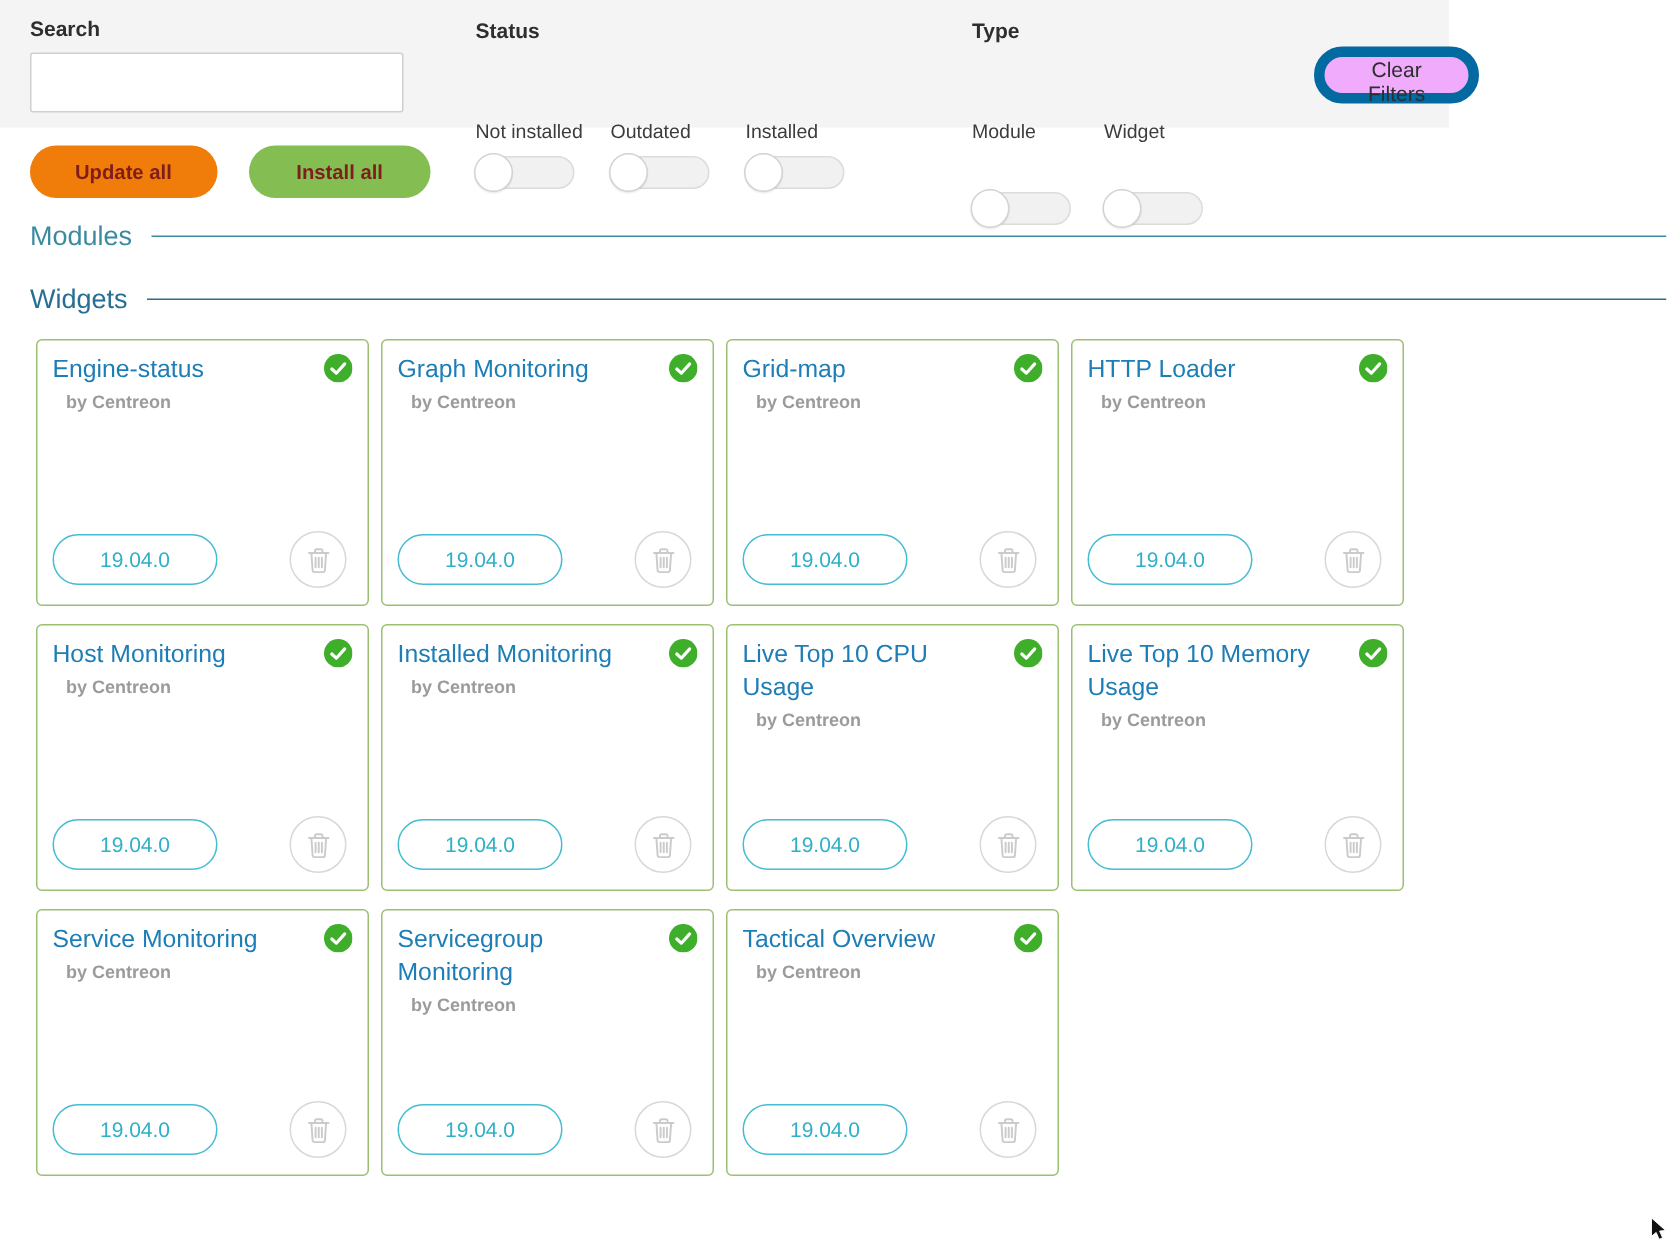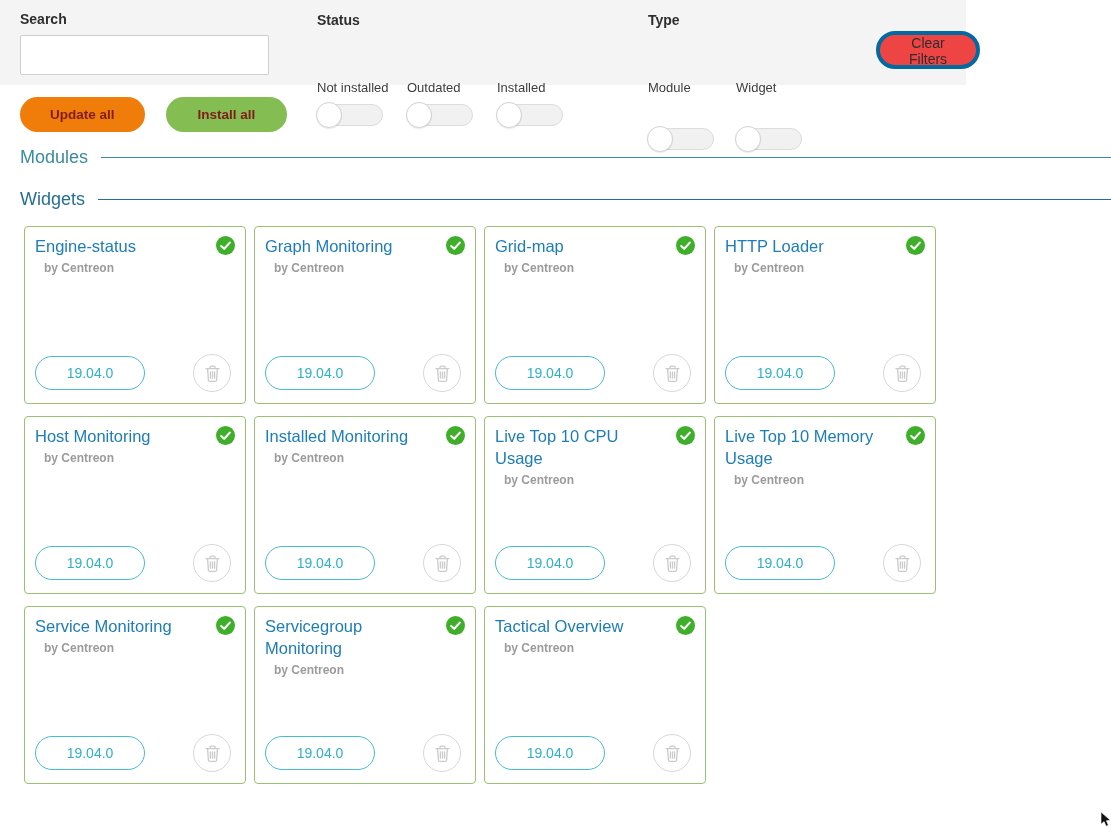--- a/index.html
+++ b/index.html
@@ -21,21 +21,21 @@
   .status-toggles .toggle-item { width:90px; }
   .type-toggles .toggle-item   { width:88px;gap:24px; }
   .toggle-item { display:flex; flex-direction:column; }
   .toggle-label { font-size:13px; color:#3c3c3c; margin-bottom:9px; white-space:nowrap; }
   .switch { position:relative; width:66px; height:22px; background:#f1f1f1;
     border:1px solid #dcdcdc; border-radius:11px; cursor:pointer; }
   .knob { position:absolute; left:-2px; top:-3px; width:26px; height:26px;
     background:#fff; border:1px solid #d2d2d2; border-radius:50%;
     box-shadow:0 1px 1px rgba(0,0,0,0.08); }
   .clear-filters { position:absolute; left:876px; top:31px; height:38px;
-    padding:0 29px; background:#ef4444; border:4px solid #0369a1; border-radius:19px;
+    padding:0 29px; background:#f0abfc; border:7px solid #0369a1; border-radius:19px;
     font-size:14px; color:#2e2e2e; cursor:pointer;
     font-family:"Liberation Sans", sans-serif; }
 
   
   .main { padding:12px 0 0 20px; }
   .actions { display:flex; }
   .btn-pill { height:35px; border:none; border-radius:17.5px; color:#7f1d1d;
     font-weight:bold; font-size:13.5px; cursor:pointer;
     font-family:"Liberation Sans", sans-serif; }
   .btn-update { padding:0 30px; }

